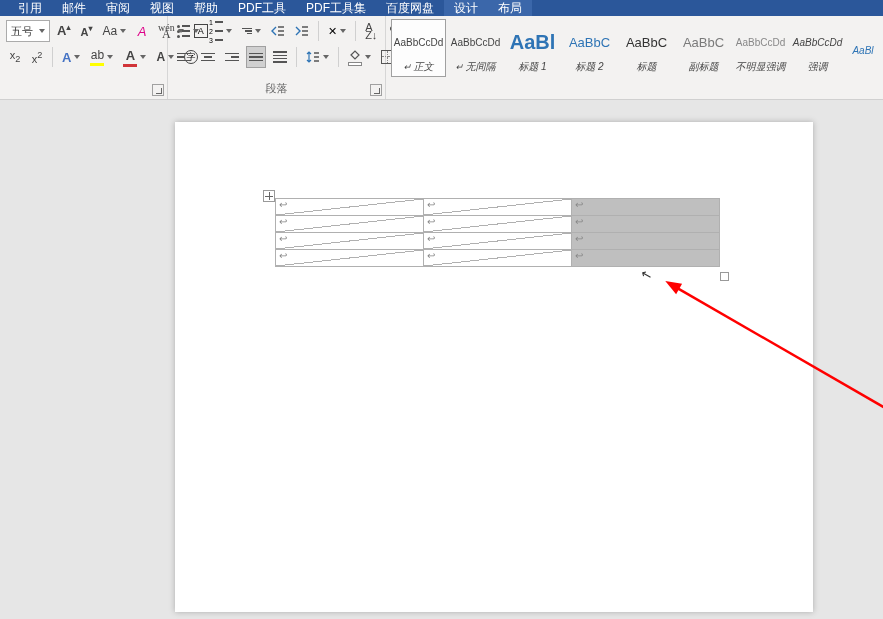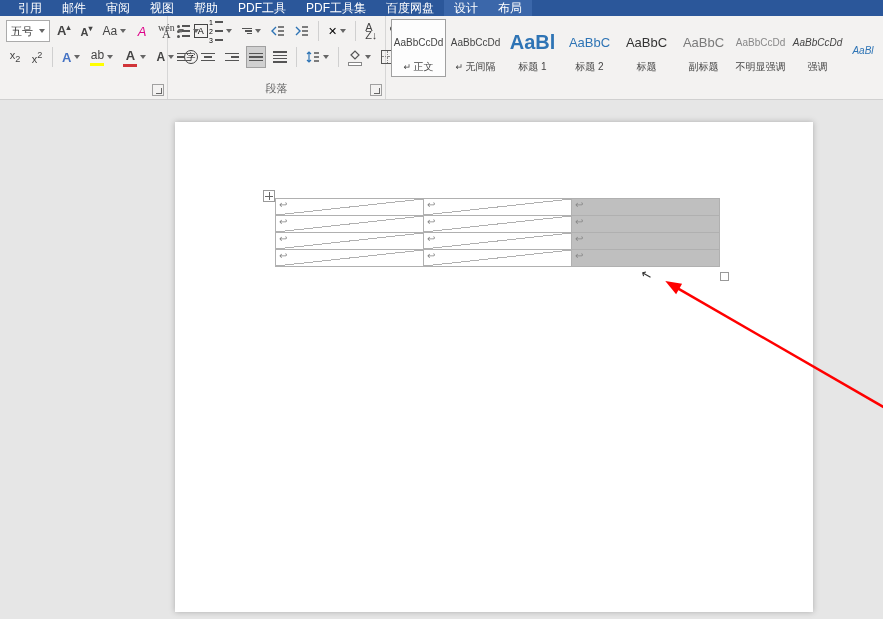--- a/index.html
+++ b/index.html
@@ -56,21 +56,21 @@
   .bullets .d{width:3px;height:3px;background:#555;border-radius:50%;}
   .bullets .l{width:8px;height:1.3px;background:#555;}
   .sort-ic{font-size:11px;color:#444;line-height:8px;}
   .pilcrow{font-size:14px;color:#444;}
 
   
   .styles-body { display:flex; padding:3px 2px 0 5px; gap:2px; flex:1;}
   .style-item { width:55px; height:58px; border:1px solid transparent; text-align:center; cursor:pointer; display:flex;flex-direction:column;justify-content:center; padding-top:4px;}
   .style-item.selected { border:1px solid #a0a0a0; background:#fdfdfd;}
   .style-prev { height:32px; display:flex;align-items:center;justify-content:center; overflow:hidden;}
-  .style-name { font-size:10px; color:#444; margin-top:2px; white-space:nowrap;}
+  .style-name { font-size:10px; color:#444; margin-top:2px; white-space:nowrap;font-style:italic;}
   .sp-normal{font-size:10px;color:#444;}
   .sp-h1{font-size:20px;color:#2e74b5;font-weight:600;}
   .sp-h2{font-size:13px;color:#2e74b5;}
   .sp-title{font-size:13px;color:#333;}
   .sp-sub{font-size:13px;color:#7a7a7a;}
   .sp-sstrong{font-size:10px;color:#888;}
   .sp-strong{font-size:10px;color:#444;font-style:italic;}
   .sp-last{font-size:10px;color:#2e74b5;font-style:italic;}
 
   .styles-group .group-label{position:relative;}

